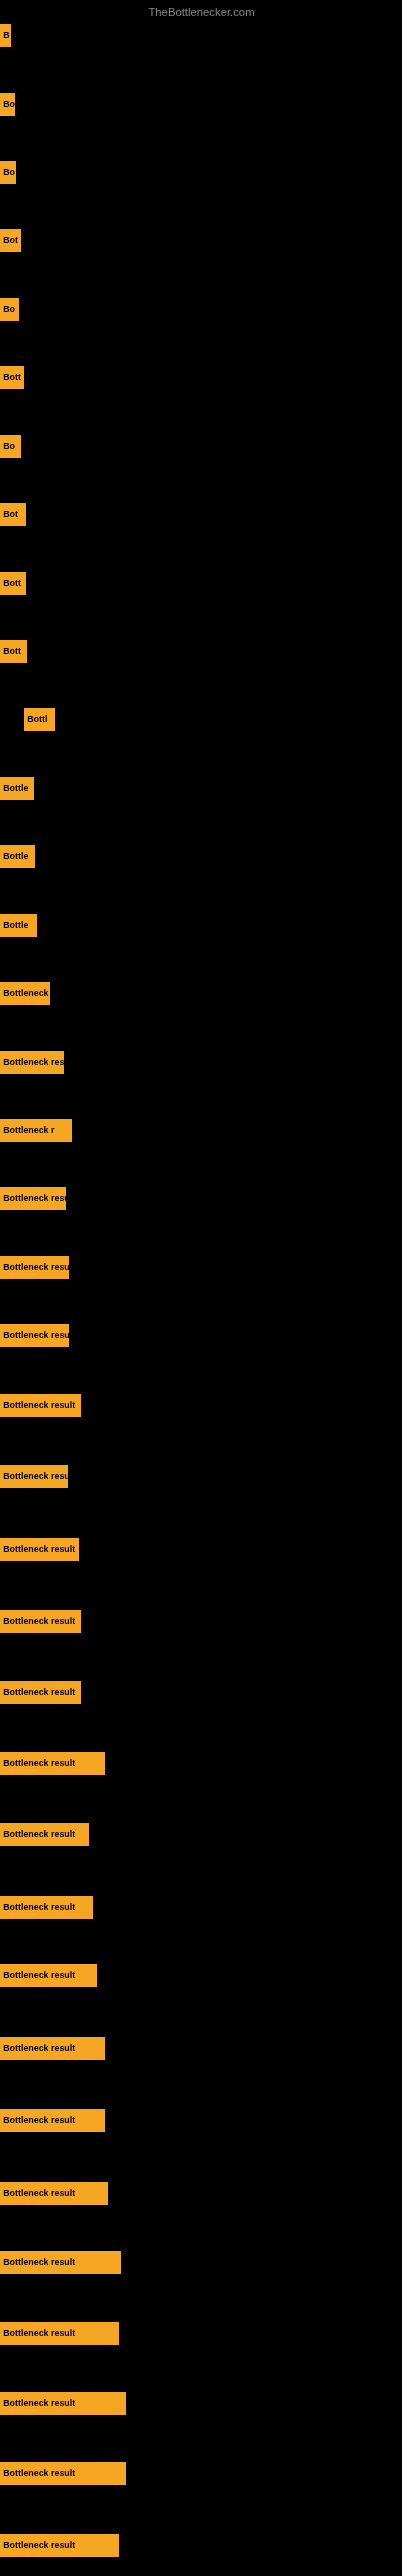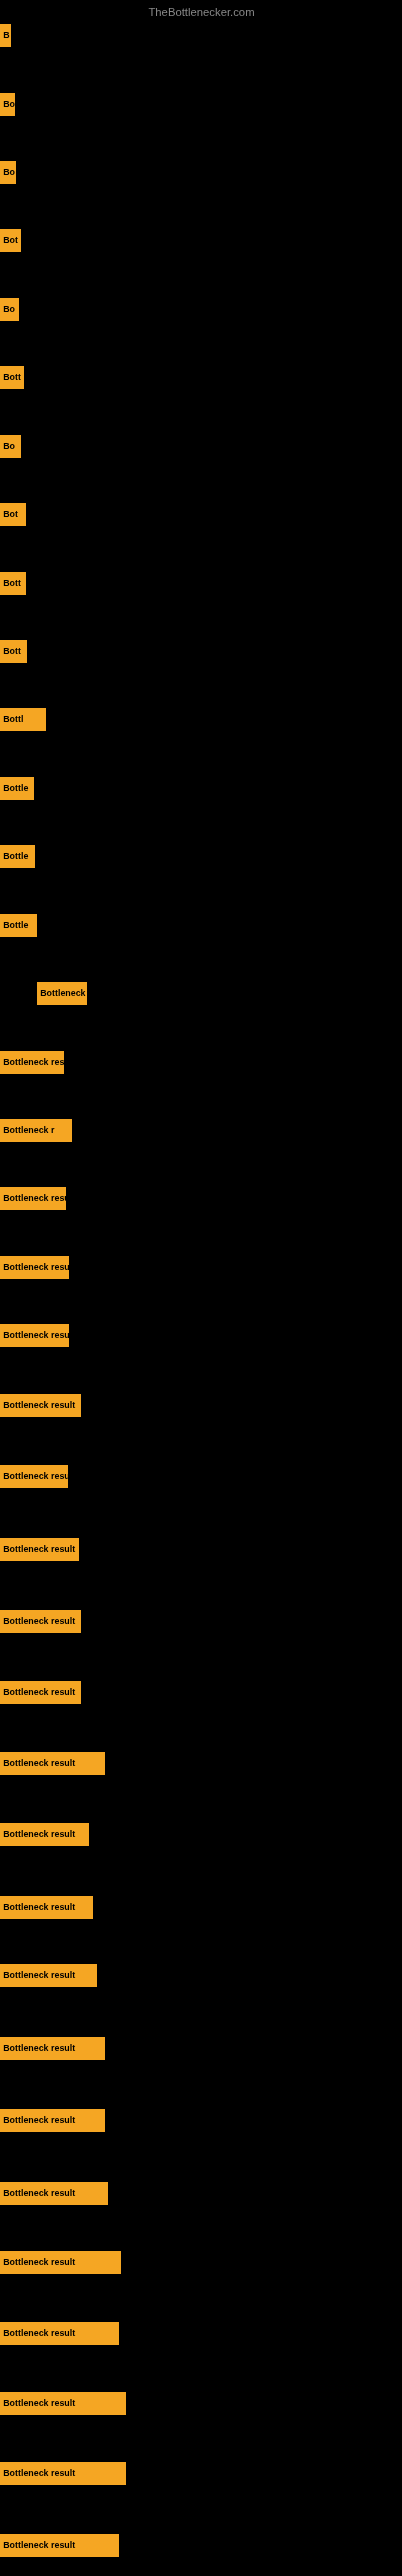--- a/index.html
+++ b/index.html
@@ -95,41 +95,41 @@
       <div class="bar" style="width: 26px;">
         <span class="bar-label">Bott</span>
       </div>
     </div>
     <div class="bar-container" style="top: 640px; left: 0px;">
       <div class="bar" style="width: 27px;">
         <span class="bar-label">Bott</span>
       </div>
     </div>
     <div class="bar-container" style="top: 708px; left: 0px;">
-      <div class="bar" style="width: 46px;">
+      <div class="bar" style="width: 31px; margin-left: 24px;">
         <span class="bar-label">Bottl</span>
       </div>
     </div>
     <div class="bar-container" style="top: 777px; left: 0px;">
       <div class="bar" style="width: 34px;">
         <span class="bar-label">Bottle</span>
       </div>
     </div>
     <div class="bar-container" style="top: 845px; left: 0px;">
       <div class="bar" style="width: 35px;">
         <span class="bar-label">Bottle</span>
       </div>
     </div>
     <div class="bar-container" style="top: 914px; left: 0px;">
       <div class="bar" style="width: 37px;">
         <span class="bar-label">Bottle</span>
       </div>
     </div>
     <div class="bar-container" style="top: 982px; left: 0px;">
-      <div class="bar" style="width: 50px; margin-left: 37px;">
+      <div class="bar" style="width: 50px;">
         <span class="bar-label">Bottleneck</span>
       </div>
     </div>
     <div class="bar-container" style="top: 1051px; left: 0px;">
       <div class="bar" style="width: 64px;">
         <span class="bar-label">Bottleneck resu</span>
       </div>
     </div>
     <div class="bar-container" style="top: 1119px; left: 0px;">
       <div class="bar" style="width: 72px;">

